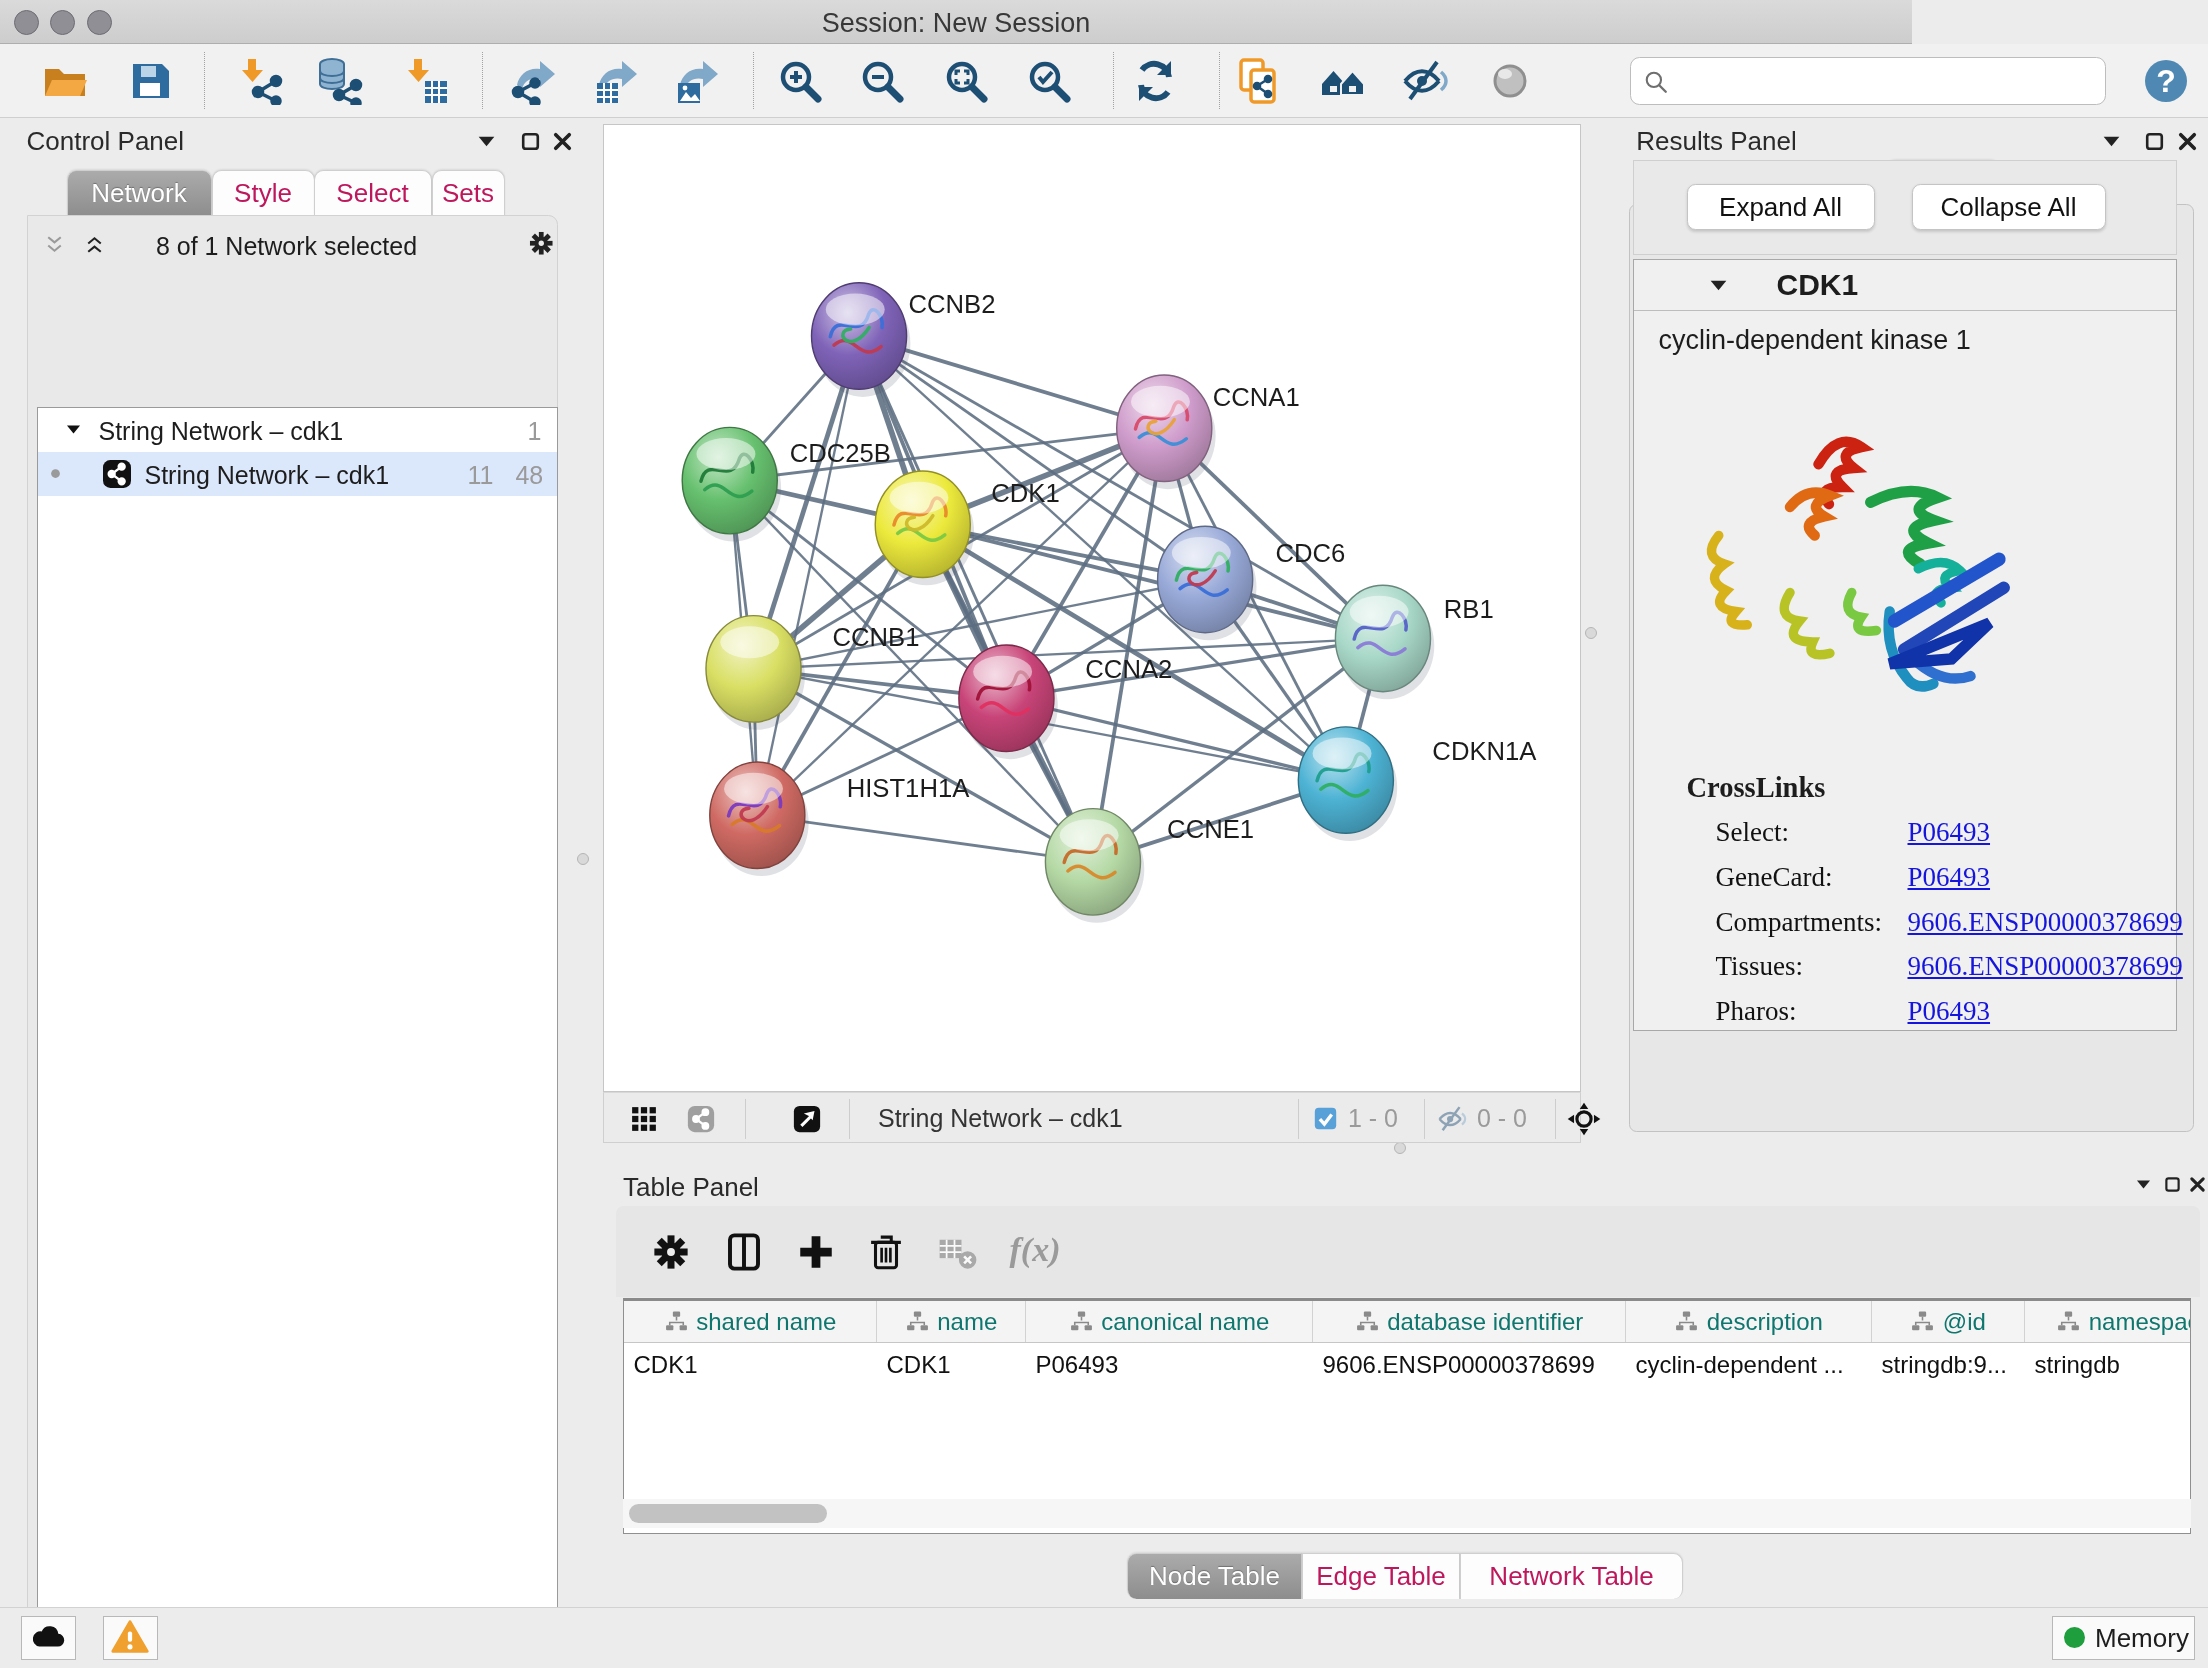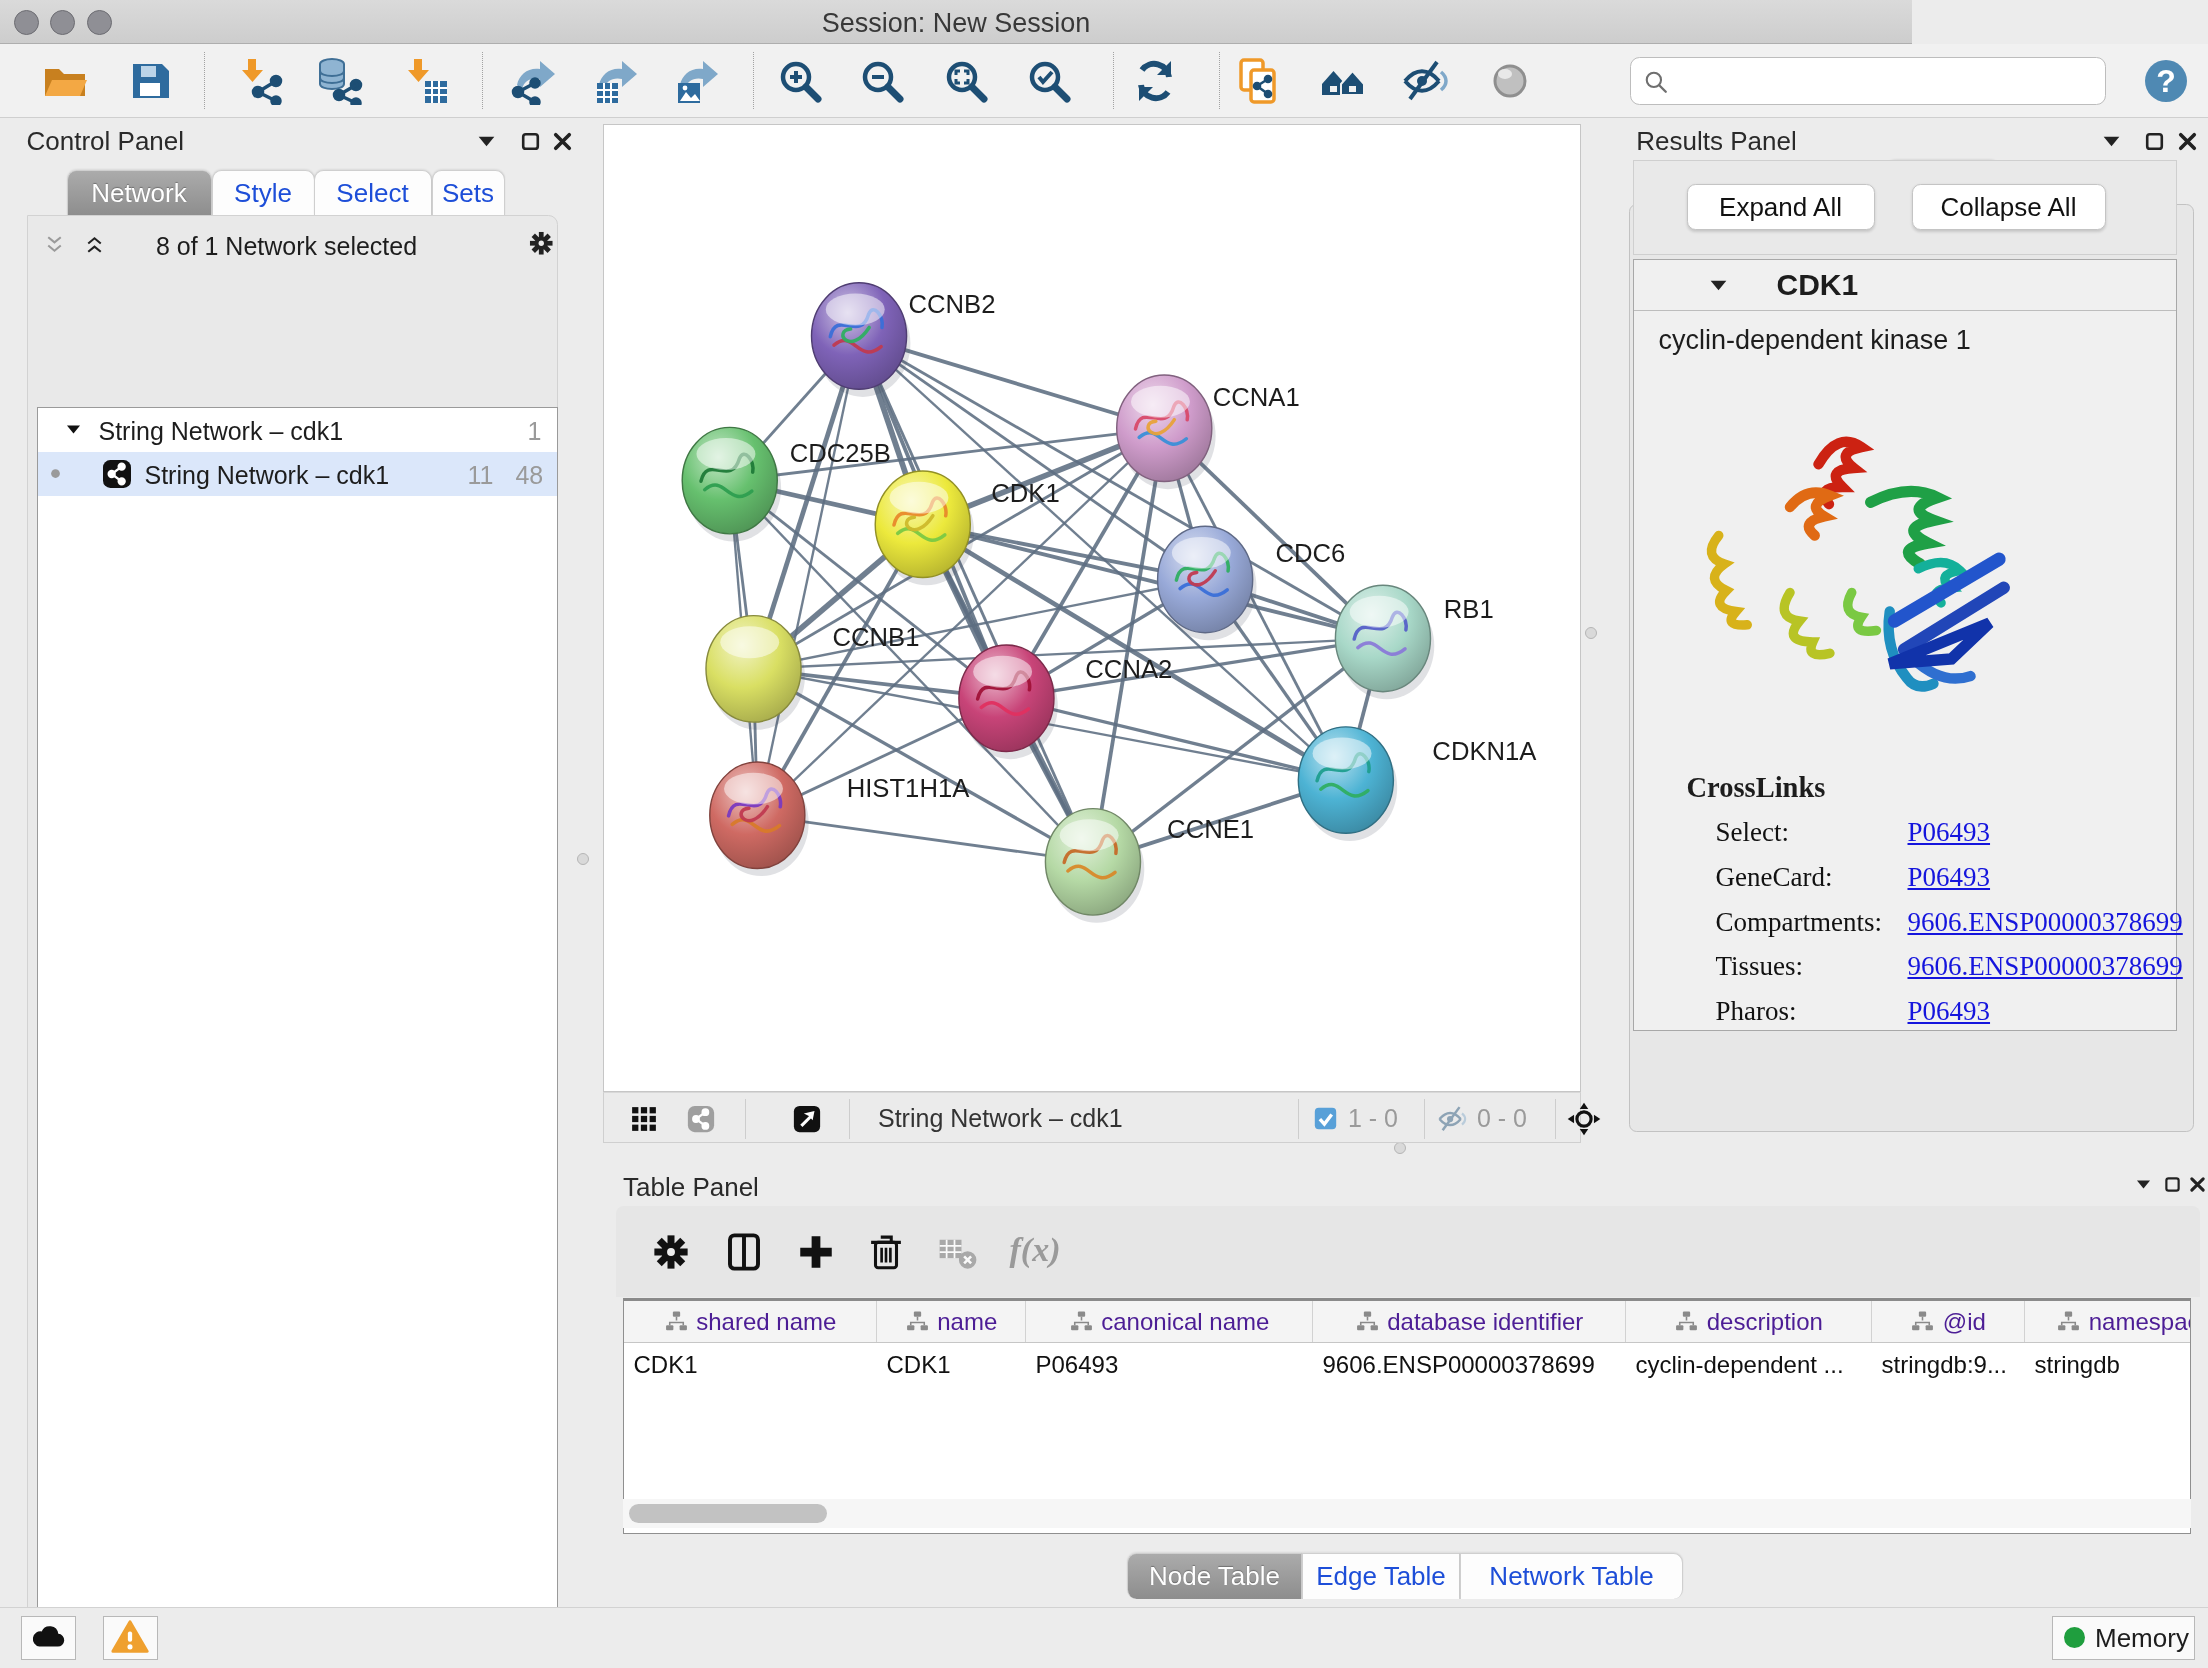--- a/index.html
+++ b/index.html
@@ -23,21 +23,21 @@
   #search-box { position:absolute; left:1630px; top:13.3px; width:476px; height:48px; background:#fff;
     border:1.9px solid #bdbdbd; border-radius:9.5px; }
   #search-box svg { position:absolute; left:11.4px; top:9.5px; width:28.5px; height:28.5px; }
   #search-input { position:absolute; left:49px; top:3.8px; width:409px; height:36px; border:none; outline:none;
     font-size:25px; background:transparent; font-family:"Liberation Sans",sans-serif; }
 
   
   .panel-title { font-size:26px; color:#2a2a2a; }
   .chrome-ic { position:absolute; width:25px; height:25px; color:#222; }
   .tab { position:absolute; height:46px; background:#fdfdfd; border:1px solid #cfcfcf; border-bottom:none;
-    border-radius:9.5px 9.5px 0 0; font-size:26px; color:#1d4ed8; text-align:center; line-height:44px;
+    border-radius:9.5px 9.5px 0 0; font-size:26px; color:#be185d; text-align:center; line-height:44px;
     box-shadow:0 -1px 1.9px rgba(0,0,0,.08); }
   .tab.sel { background:linear-gradient(#ababab,#8d8d8d); color:#fff; text-shadow:0 -1px 1px rgba(0,0,0,.3); }
   .btn { background:#fff; border:1px solid #c4c4c4; border-radius:8.6px; font-size:26px; color:#111;
     text-align:center; box-shadow:0 1.9px 2.9px rgba(0,0,0,.15); }
 
   
   #control-panel { left:9.5px; top:124px; width:554px; height:1455px; background:#ececec; }
   #cp-tree { position:absolute; left:27px; top:283px; width:521px; height:1288px; background:#fff; border:1.9px solid #9a9a9a; }
   .tree-row { position:relative; width:100%; height:44px; font-size:25px; }
   .tree-row .cnt { position:absolute; color:#9a9a9a; font-size:25px; }
@@ -62,21 +62,21 @@
   .xlabel { font-family:"Liberation Serif",serif; font-size:27px; color:#111; }
 
   
   #table-panel { left:606px; top:1155px; width:1603px; height:424px; }
   #tp-toolbar { position:absolute; left:9.5px; top:51px; width:1584px; height:91px; background:#e6e6e6; border-radius:7.6px 7.6px 0 0;font-weight:bold; }
   .tpi { position:absolute; top:25px; width:42px; height:42px; color:#111; }
   #tp-table { position:absolute; left:17px; top:143px; width:1568px; height:236px; background:#fff;
     border:1.9px solid #8f8f8f; border-top:3.8px solid #8a8a8a; overflow:hidden; }
   .th-row { display:flex; height:42px; background:#f4f4f4; border-bottom:1.9px solid #c6c6c6; }
   .th { position:relative; display:flex; align-items:center; justify-content:center; gap:7.6px;
-    font-size:24px; color:#4c1d95; border-right:1px solid #d2d2d2; flex:none; }
+    font-size:24px; color:#0f766e; border-right:1px solid #d2d2d2; flex:none; }
   .th svg { width:25px; height:25px; flex:none; }
   .td-row { display:flex; height:44px; }
   .td { font-size:24px; color:#111; padding-left:9.5px; line-height:44px; flex:none; overflow:hidden; white-space:nowrap; }
   #tp-scroll { position:absolute; left:17px; top:344px; width:1568px; height:28.5px; background:#f6f6f6; }
   #tp-thumb { position:absolute; left:5.7px; top:4.8px; width:198px; height:19px; background:#c2c2c2; border-radius:9.5px; }
 
   .dot-splitter { position:absolute; width:12.4px; height:12.4px; border-radius:50%; background:#d9d9d9; border:1px solid #b5b5b5; }
 
   
   #status-bar { left:0; top:1607px; width:2208px; height:61px; background:#ececec; border-top:1.9px solid #d2d2d2; }

